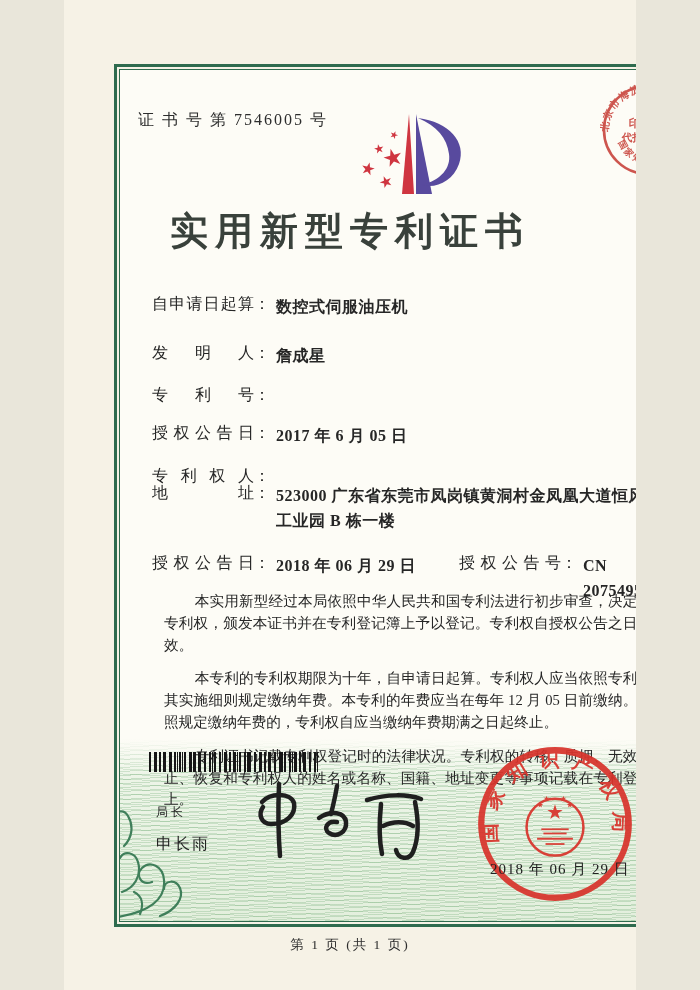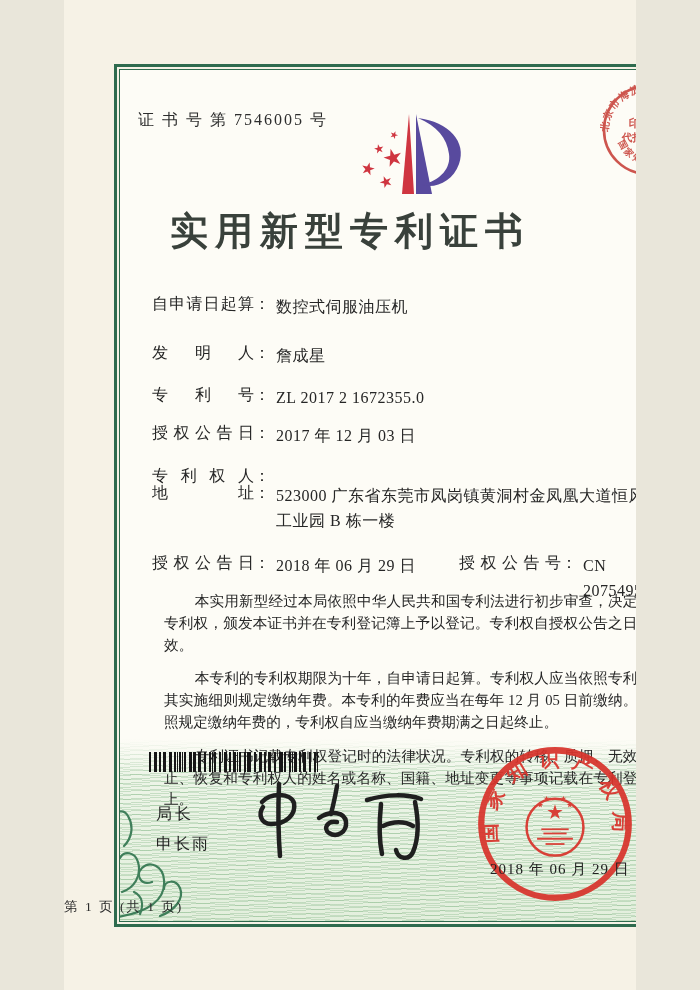--- a/index.html
+++ b/index.html
@@ -20,39 +20,39 @@
   .flourish.left{left:-6px;}
   .flourish.right{right:-6px;transform:scaleX(-1);}
   
   .cert-no{position:absolute;left:74px;top:110px;font-size:16px;letter-spacing:2px;color:#2d2d2d;}
   .logo{position:absolute;left:288px;top:108px;}
   .title{position:absolute;left:0;right:0;top:206px;text-align:center;font-size:38px;font-weight:700;
     letter-spacing:7px;color:#39413b;}
   .field-row{position:absolute;left:88px;width:528px;font-size:16px;color:#262626;display:flex;align-items:flex-start;}
   .f-label{display:inline-block;width:102px;text-align:justify;text-align-last:justify;flex:0 0 102px;}
   .f-colon{flex:0 0 auto;}
-  .f-value{margin-left:6px;letter-spacing:.5px;flex:1 1 auto;line-height:25px;}
+  .f-value{margin-left:6px;letter-spacing:.5px;flex:1 1 auto;line-height:25px;font-weight:bold;}
   .grant-no{position:absolute;left:307px;top:0;display:flex;}
   .paras{position:absolute;left:88px;top:579px;width:527px;font-size:14.6px;line-height:21.8px;
     color:#262626;text-align:justify;}
   .paras p{margin:12px;text-indent:2.1em;}
   .barcode{position:absolute;left:85px;top:752px;width:170px;height:20px;
     background:
       repeating-linear-gradient(90deg,#161616 0 2px,rgba(0,0,0,0) 2px 5px),
       repeating-linear-gradient(90deg,#161616 0 1px,rgba(0,0,0,0) 1px 7px),
       repeating-linear-gradient(90deg,#161616 0 1px,rgba(0,0,0,0) 1px 11px);}
-  .director-title{position:absolute;left:92px;top:804px;font-size:16px;letter-spacing:3px;color:#232323;
+  .director-title{position:absolute;left:92px;top:804px;font-size:12px;letter-spacing:3px;color:#232323;
     font-family:"Liberation Sans","DejaVu Sans",sans-serif;}
   .director-name{position:absolute;left:92px;top:834px;font-size:16px;letter-spacing:2px;color:#232323;
     font-family:"Liberation Sans","DejaVu Sans",sans-serif;}
   .signature{position:absolute;left:185px;top:772px;}
   .tax-stamp{position:absolute;left:536px;top:82px;opacity:.9;}
   .cnipa-seal{position:absolute;left:412px;top:745px;opacity:.93;}
   .seal-date{position:absolute;left:426px;top:860px;font-size:15px;letter-spacing:1px;color:#222;z-index:5;}
-  .footer{position:absolute;left:0;right:0;top:898px;font-size:13.5px;
+  .footer{position:absolute;left:0;right:0;top:936px;text-align:center;font-size:13.5px;
     letter-spacing:2px;color:#2d2d2d;}
 </style>
 </head>
 <body>
 
 <div class="page">
 
   <div class="frame">
     <div class="frame-inner">
       <div class="guilloche"></div>
@@ -119,26 +119,25 @@
     <span class="f-value">数控式伺服油压机</span>
   </div>
   <div class="field-row" style="top:343px">
     <span class="f-label">发明人</span>
       <span class="f-colon">：</span>
     <span class="f-value">詹成星</span>
   </div>
   <div class="field-row" style="top:385px">
     <span class="f-label">专利号</span>
       <span class="f-colon">：</span>
-    <span class="f-value">ZL 2017 2 1672355.0</span>
   </div>
   <div class="field-row" style="top:423px">
     <span class="f-label">授权公告日</span>
       <span class="f-colon">：</span>
-    <span class="f-value">2017 年 12 月 03 日</span>
+    <span class="f-value">2017 年 6 月 05 日</span>
   </div>
   <div class="field-row" style="top:466px">
     <span class="f-label">专利权人</span>
       <span class="f-colon">：</span>
   </div>
   <div class="field-row" style="top:483px">
     <span class="f-label">地址</span>
       <span class="f-colon">：</span>
     <span class="f-value" style="max-width:420px">523000 广东省东莞市凤岗镇黄洞村金凤凰大道恒风闽田工业园 B 栋一楼</span>
   </div>

